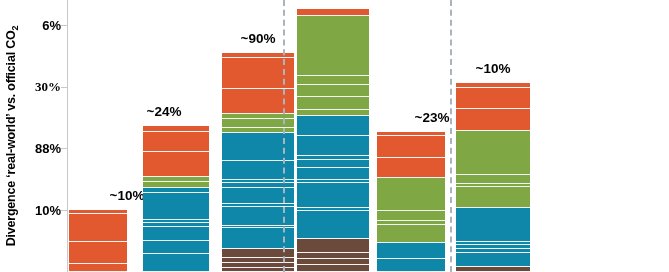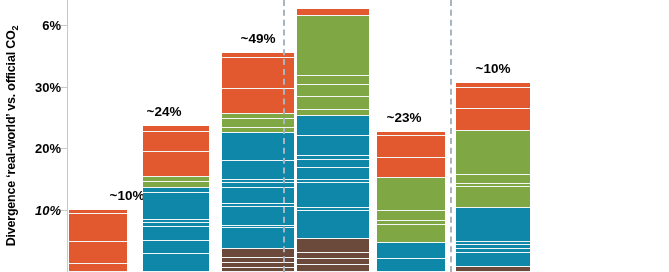--- a/index.html
+++ b/index.html
@@ -123,25 +123,25 @@
 </head>
 <body>
 
 <div id="chart-root">
 
   <div id="y-axis-title">
     <span>Divergence ‘real-world’ vs. official CO<sub>2</sub></span>
   </div>
 
   <div id="y-ticks">
-      <div class="y-tick-label" style="top: 210.2px; font-style: italic;">10%</div>
+      <div class="y-tick-label" style="top: 210.2px;">10%</div>
       <div class="y-tick-mark" style="top: 210.2px;"></div>
-      <div class="y-tick-label" style="top: 148.4px;">20%</div>
+      <div class="y-tick-label" style="top: 148.4px;">88%</div>
       <div class="y-tick-mark" style="top: 148.4px;"></div>
-      <div class="y-tick-label" style="top: 86.6px;">30%</div>
+      <div class="y-tick-label" style="top: 86.6px; font-family: Liberation Serif, serif;">30%</div>
       <div class="y-tick-mark" style="top: 86.6px;"></div>
       <div class="y-tick-label" style="top: 24.8px;">6%</div>
       <div class="y-tick-mark" style="top: 24.8px;"></div>
     </div>
   <div id="y-axis-line"></div>
 
   <div id="plot-area">
       <div class="bar" style="left: 1px; width: 58px; height: 61.8px;">
         <div class="seg" style="height: 3.399px; background: rgb(226, 89, 47); border-bottom: 1.6px solid rgb(243, 246, 246);"></div>
         <div class="seg" style="height: 28.119px; background: rgb(226, 89, 47); border-bottom: 1.6px solid rgb(243, 246, 246);"></div>
@@ -178,21 +178,21 @@
         <div class="seg" style="height: 16.068px; background: rgb(14, 135, 168); border-bottom: 1.6px solid rgb(243, 246, 246);"></div>
         <div class="seg" style="height: 2.472px; background: rgb(14, 135, 168); border-bottom: 1.6px solid rgb(243, 246, 246);"></div>
         <div class="seg" style="height: 19.158px; background: rgb(14, 135, 168); border-bottom: 1.6px solid rgb(243, 246, 246);"></div>
         <div class="seg" style="height: 2.472px; background: rgb(14, 135, 168); border-bottom: 1.6px solid rgb(243, 246, 246);"></div>
         <div class="seg" style="height: 20.394px; background: rgb(14, 135, 168); border-bottom: 1.6px solid rgb(243, 246, 246);"></div>
         <div class="seg" style="height: 9.27px; background: rgb(107, 74, 60); border-bottom: 1.6px solid rgb(243, 246, 246);"></div>
         <div class="seg" style="height: 4.944px; background: rgb(107, 74, 60); border-bottom: 1.6px solid rgb(243, 246, 246);"></div>
         <div class="seg" style="height: 5.562px; background: rgb(107, 74, 60); border-bottom: 1.6px solid rgb(243, 246, 246);"></div>
         <div class="seg" style="height: 3.708px; background: rgb(107, 74, 60); border-bottom: 1.6px solid rgb(243, 246, 246);"></div>
       </div>
-      <div class="bar-label" style="left: 190px; top: 31.228px;">~49%</div>
+      <div class="bar-label" style="left: 190px; top: 31.228px;">~90%</div>
       <div class="bar" style="left: 229px; width: 72px; height: 268.83px;">
         <div class="seg" style="height: 6.798px; background: rgb(226, 89, 47); border-bottom: 1.6px solid rgb(243, 246, 246);"></div>
         <div class="seg" style="height: 59.946px; background: rgb(127, 168, 68); border-bottom: 1.6px solid rgb(243, 246, 246);"></div>
         <div class="seg" style="height: 9.27px; background: rgb(127, 168, 68); border-bottom: 1.6px solid rgb(243, 246, 246);"></div>
         <div class="seg" style="height: 12.36px; background: rgb(127, 168, 68); border-bottom: 1.6px solid rgb(243, 246, 246);"></div>
         <div class="seg" style="height: 12.978px; background: rgb(127, 168, 68); border-bottom: 1.6px solid rgb(243, 246, 246);"></div>
         <div class="seg" style="height: 5.562px; background: rgb(127, 168, 68); border-bottom: 1.6px solid rgb(243, 246, 246);"></div>
         <div class="seg" style="height: 20.394px; background: rgb(14, 135, 168); border-bottom: 1.6px solid rgb(243, 246, 246);"></div>
         <div class="seg" style="height: 19.776px; background: rgb(14, 135, 168); border-bottom: 1.6px solid rgb(243, 246, 246);"></div>
         <div class="seg" style="height: 3.708px; background: rgb(14, 135, 168); border-bottom: 1.6px solid rgb(243, 246, 246);"></div>
@@ -211,21 +211,21 @@
         <div class="seg" style="height: 4.326px; background: rgb(226, 89, 47); border-bottom: 1.6px solid rgb(243, 246, 246);"></div>
         <div class="seg" style="height: 22.248px; background: rgb(226, 89, 47); border-bottom: 1.6px solid rgb(243, 246, 246);"></div>
         <div class="seg" style="height: 19.776px; background: rgb(226, 89, 47); border-bottom: 1.6px solid rgb(243, 246, 246);"></div>
         <div class="seg" style="height: 32.754px; background: rgb(127, 168, 68); border-bottom: 1.6px solid rgb(243, 246, 246);"></div>
         <div class="seg" style="height: 10.506px; background: rgb(127, 168, 68); border-bottom: 1.6px solid rgb(243, 246, 246);"></div>
         <div class="seg" style="height: 3.399px; background: rgb(127, 168, 68); border-bottom: 1.6px solid rgb(243, 246, 246);"></div>
         <div class="seg" style="height: 18.54px; background: rgb(127, 168, 68); border-bottom: 1.6px solid rgb(243, 246, 246);"></div>
         <div class="seg" style="height: 15.45px; background: rgb(14, 135, 168); border-bottom: 1.6px solid rgb(243, 246, 246);"></div>
         <div class="seg" style="height: 13.287px; background: rgb(14, 135, 168); border-bottom: 1.6px solid rgb(243, 246, 246);"></div>
       </div>
-      <div class="bar-label" style="left: 336px; top: 109.714px;">~23%</div>
+      <div class="bar-label" style="left: 364px; top: 109.714px;">~23%</div>
       <div class="bar" style="left: 388px; width: 74px; height: 189.108px;">
         <div class="seg" style="height: 4.944px; background: rgb(226, 89, 47); border-bottom: 1.6px solid rgb(243, 246, 246);"></div>
         <div class="seg" style="height: 21.012px; background: rgb(226, 89, 47); border-bottom: 1.6px solid rgb(243, 246, 246);"></div>
         <div class="seg" style="height: 21.63px; background: rgb(226, 89, 47); border-bottom: 1.6px solid rgb(243, 246, 246);"></div>
         <div class="seg" style="height: 44.496px; background: rgb(127, 168, 68); border-bottom: 1.6px solid rgb(243, 246, 246);"></div>
         <div class="seg" style="height: 9.27px; background: rgb(127, 168, 68); border-bottom: 1.6px solid rgb(243, 246, 246);"></div>
         <div class="seg" style="height: 3.09px; background: rgb(127, 168, 68); border-bottom: 1.6px solid rgb(243, 246, 246);"></div>
         <div class="seg" style="height: 21.012px; background: rgb(127, 168, 68); border-bottom: 1.6px solid rgb(243, 246, 246);"></div>
         <div class="seg" style="height: 33.372px; background: rgb(14, 135, 168); border-bottom: 1.6px solid rgb(243, 246, 246);"></div>
         <div class="seg" style="height: 3.708px; background: rgb(14, 135, 168); border-bottom: 1.6px solid rgb(243, 246, 246);"></div>

